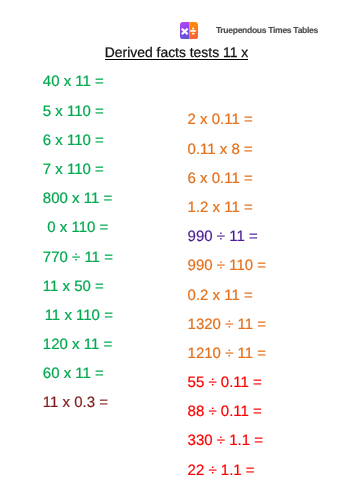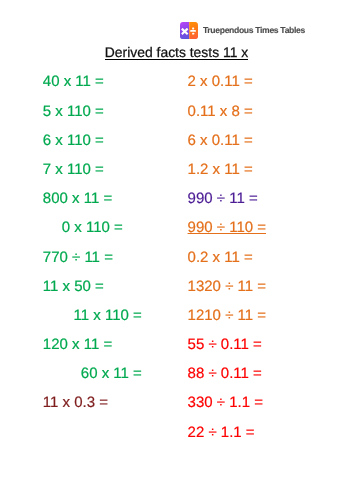--- a/index.html
+++ b/index.html
@@ -1,20 +1,20 @@
 <!DOCTYPE html>
 <html><head>
 <meta charset="utf-8">
 <style>
   html,body{margin:0;padding:0;}
   body{width:353px;height:500px;background:#ffffff;font-family:"Liberation Sans",sans-serif;overflow:hidden;-webkit-font-smoothing:antialiased;text-rendering:geometricPrecision;}
   .page{position:relative;width:353px;height:500px;background:#fff;}
   .brand{position:absolute;left:179.9px;top:21.5px;display:flex;align-items:center;}
   .brand-logo{display:block;width:18px;height:17.1px;}
-  .brand-text{font-size:8.6px;line-height:1;color:#4d4d4d;font-weight:700;margin-left:5px;letter-spacing:-0.33px;text-align:center;-webkit-text-stroke:0.12px #4d4d4d;}
+  .brand-text{font-size:8.6px;line-height:1;color:#4d4d4d;font-weight:700;margin-left:18px;letter-spacing:-0.33px;text-align:center;-webkit-text-stroke:0.12px #4d4d4d;}
   .title{position:absolute;left:0;right:0;top:46.3px;text-align:center;font-size:13.9px;line-height:1;color:#121212;-webkit-text-stroke:0.25px #121212;}
   .title span{position:relative;}
   .title span::after{content:"";position:absolute;left:0;right:0;top:100%;margin-top:-0.9px;height:1px;background:#000;}
   .col{position:absolute;top:74.4px;}
   .col.left{left:42.8px;}
   .col.right{left:187.6px;}
   .row{height:29.2px;font-size:15px;line-height:1;white-space:nowrap;-webkit-text-stroke:0.2px currentColor;}
 </style>
 </head>
 <body>
@@ -53,30 +53,30 @@
       <div class="row" style="color: rgb(0, 169, 79);">40 x 11 =</div>
       <div class="row" style="color: rgb(0, 169, 79);">5 x 110 =</div>
       <div class="row" style="color: rgb(0, 169, 79);">6 x 110 =</div>
       <div class="row" style="color: rgb(0, 169, 79);">7 x 110 =</div>
       <div class="row" style="color: rgb(0, 169, 79);">800 x 11 =</div>
       <div class="row" style="color: rgb(0, 169, 79); text-align: center;">0 x 110 =</div>
       <div class="row" style="color: rgb(0, 169, 79);">770 ÷ 11 =</div>
       <div class="row" style="color: rgb(0, 169, 79);">11 x 50 =</div>
       <div class="row" style="color: rgb(0, 169, 79); text-align: right;">11 x 110 =</div>
       <div class="row" style="color: rgb(0, 169, 79);">120 x 11 =</div>
-      <div class="row" style="color: rgb(0, 169, 79); margin-left: 38px;">60 x 11 =</div>
+      <div class="row" style="color: rgb(0, 169, 79);">60 x 11 =</div>
       <div class="row" style="color: #7f1d1d;">11 x 0.3 =</div>
     </div>
   <div class="col right">
-      <div class="row" style="color: rgb(228, 112, 27);">2 x 0.11 =</div>
+      <div class="row" style="color: rgb(228, 112, 27); margin-top: 38px;">2 x 0.11 =</div>
       <div class="row" style="color: rgb(228, 112, 27);">0.11 x 8 =</div>
       <div class="row" style="color: rgb(228, 112, 27);">6 x 0.11 =</div>
       <div class="row" style="color: rgb(228, 112, 27);">1.2 x 11 =</div>
       <div class="row" style="color: #4c1d95;">990 ÷ 11 =</div>
-      <div class="row" style="color: rgb(228, 112, 27); text-decoration: underline;">990 ÷ 110 =</div>
+      <div class="row" style="color: rgb(228, 112, 27);">990 ÷ 110 =</div>
       <div class="row" style="color: rgb(228, 112, 27);">0.2 x 11 =</div>
       <div class="row" style="color: rgb(228, 112, 27);">1320 ÷ 11 =</div>
       <div class="row" style="color: rgb(228, 112, 27);">1210 ÷ 11 =</div>
       <div class="row" style="color: rgb(254, 0, 0);">55 ÷ 0.11 =</div>
       <div class="row" style="color: rgb(254, 0, 0);">88 ÷ 0.11 =</div>
       <div class="row" style="color: rgb(254, 0, 0);">330 ÷ 1.1 =</div>
       <div class="row" style="color: rgb(254, 0, 0);">22 ÷ 1.1 =</div>
     </div>
 </div>
 

